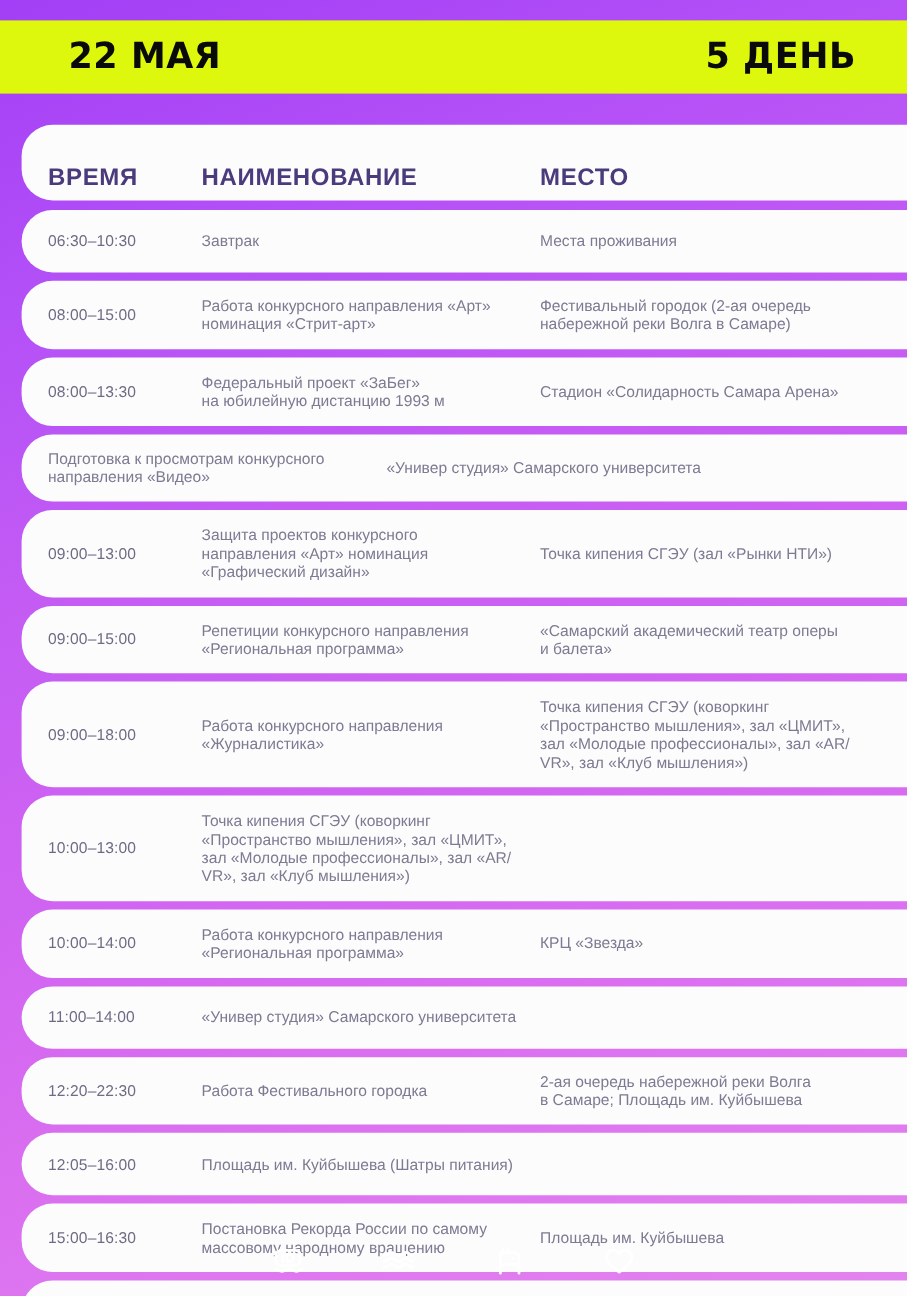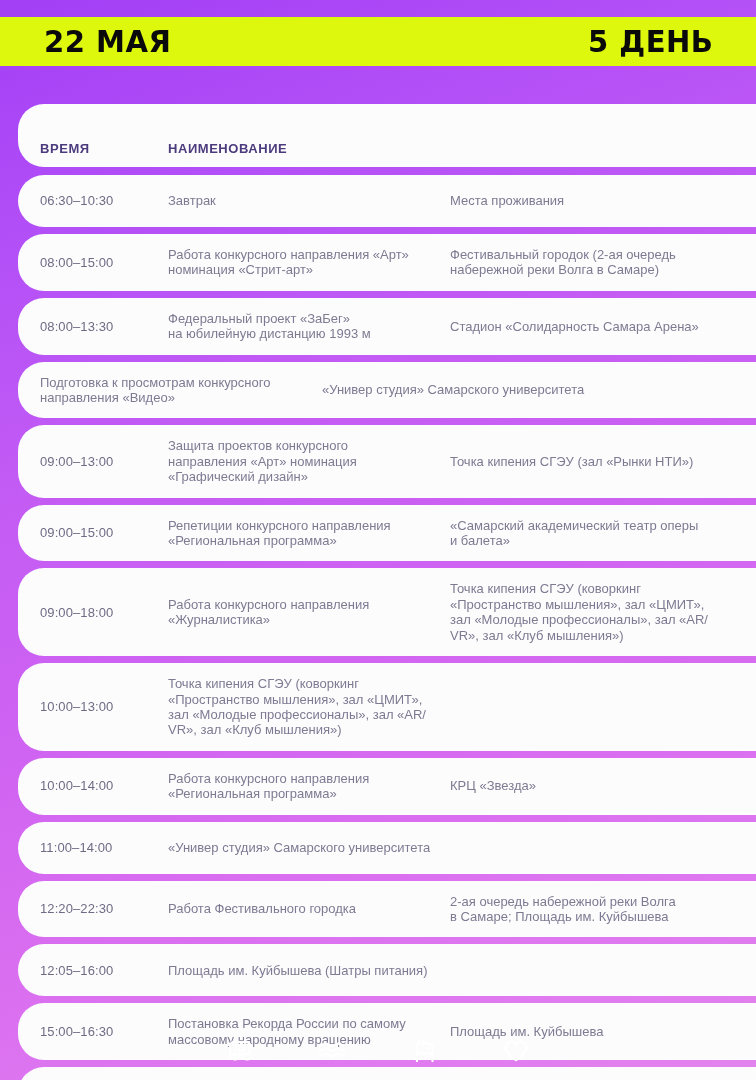--- a/index.html
+++ b/index.html
@@ -23,26 +23,26 @@
         #e384ee 100%);
     position: relative;
   }
 
   
   .banner {
     position: absolute;
     top: 17px;
     left: 0;
     width: 756px;
-    height: 49px;
+    height: 61px;
     background: #ddf80c;
     display: flex;
     align-items: center;
     justify-content: space-between;
-    padding: 0 42px 0 44px;
+    padding: 0 42px 0 57px;
   }
 
   .banner-text {
     color: #0a0a0a;
     font-size: 30px;
     font-weight: 700;
     letter-spacing: 0.5px;
     line-height: 1;
     font-family: "DejaVu Sans", sans-serif;
     transform: scaleX(0.97);
@@ -76,21 +76,21 @@
   }
 
   .col-time  { width: 128px; flex: 0 0 128px; }
   .col-name  { width: 282px; flex: 0 0 282px; padding-right: 14px; }
   .col-place { flex: 1 1 auto; padding-right: 20px; }
 
   .head .col-time,
   .head .col-name,
   .head .col-place {
     color: #4b3b7d;
-    font-size: 13px;
+    font-size: 20px;
     font-weight: 700;
     letter-spacing: 0.55px;
     text-transform: uppercase;
     margin-top: 27px;
   }
 
   .cell {
     color: #7e7a92;
     font-size: 13px;
     line-height: 15.4px;
@@ -134,20 +134,21 @@
 <div class="banner">
   <div class="banner-text">22 МАЯ</div>
   <div class="banner-text right">5 ДЕНЬ</div>
 </div>
 
 <div class="table">
 
   <div class="card head">
     <div class="col-time cell">ВРЕМЯ</div>
     <div class="col-name cell">НАИМЕНОВАНИЕ</div>
+    <div class="col-place cell">МЕСТО</div>
   </div>
 
   <div id="rows">
       <div class="card">
         <div class="col-time cell time">06:30–10:30</div>
         <div class="col-name cell">Завтрак</div>
         <div class="col-place cell">Места проживания</div>
       </div>
       <div class="card">
         <div class="col-time cell time">08:00–15:00</div>

